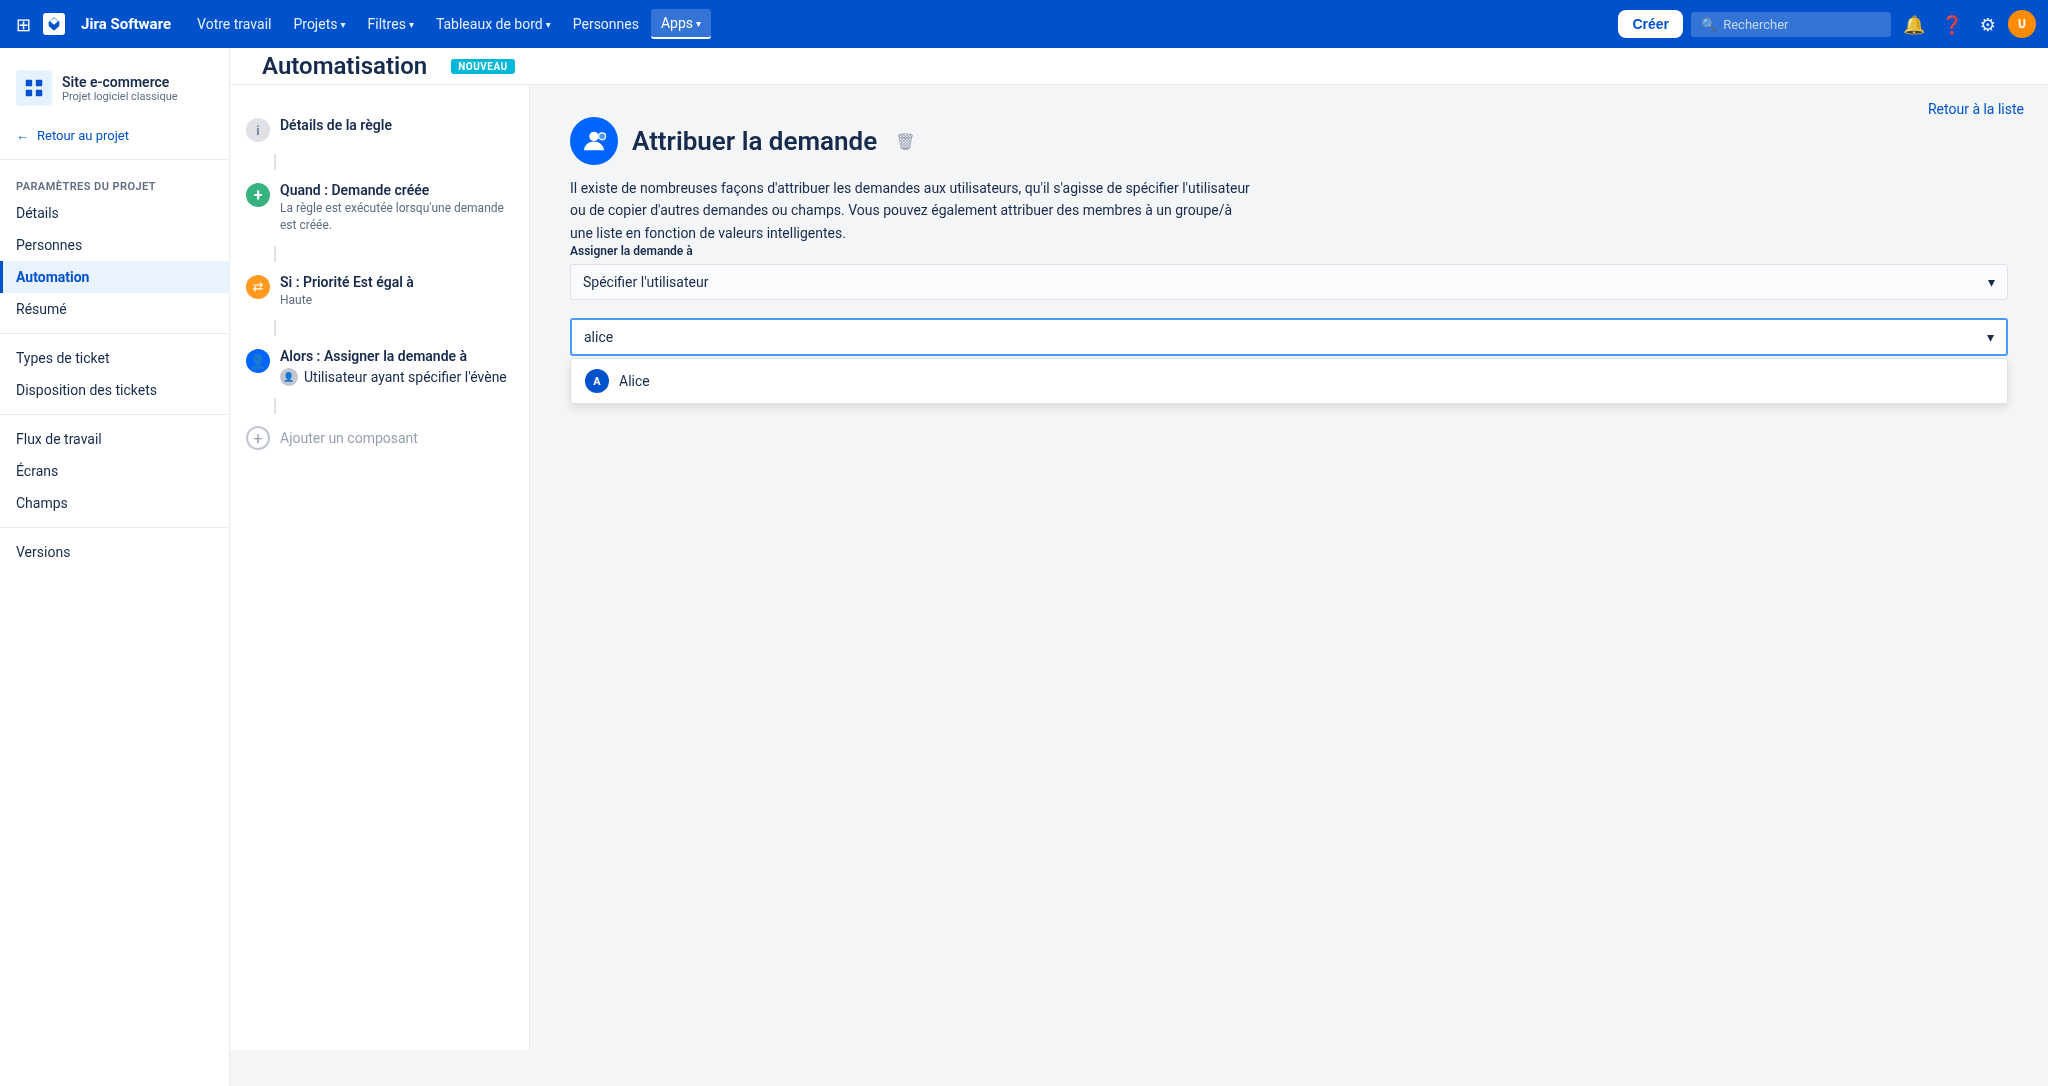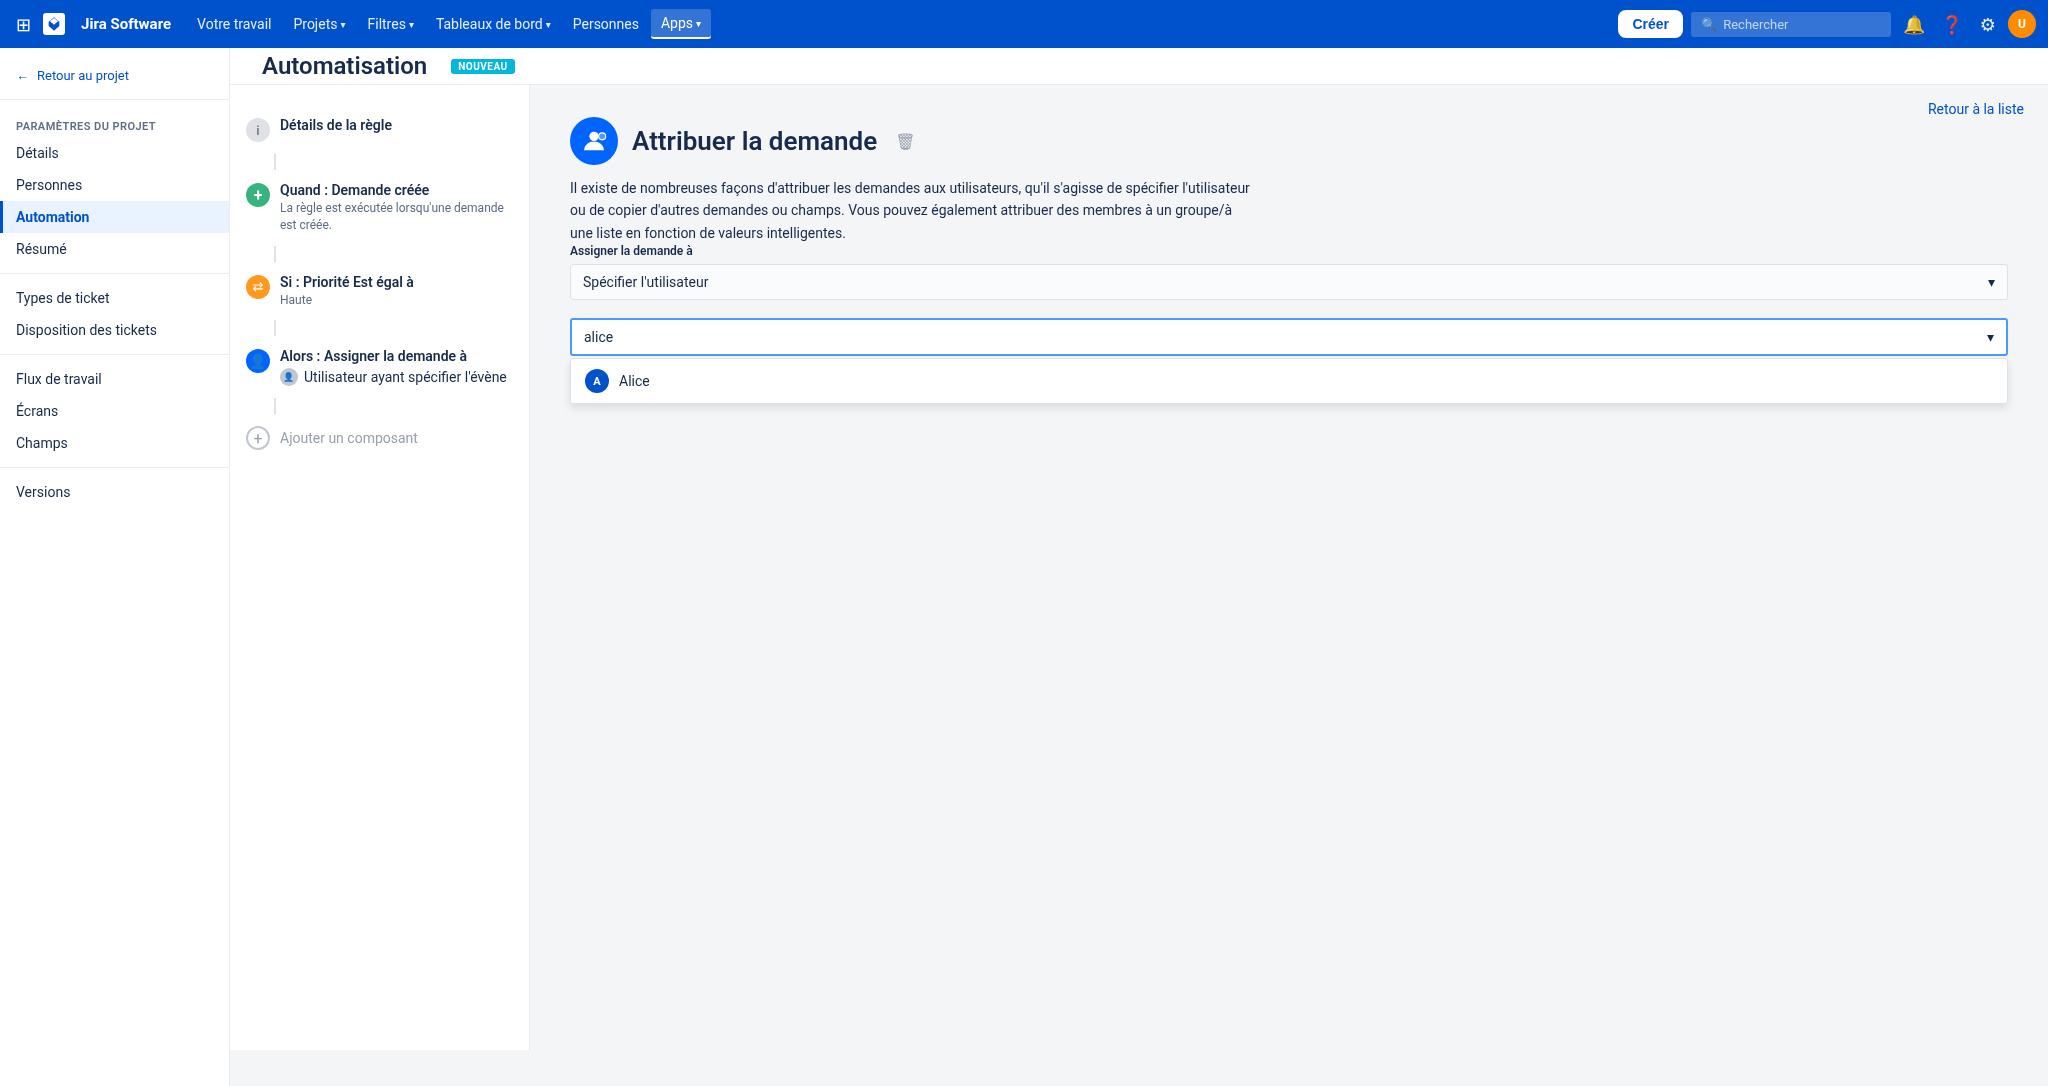--- a/index.html
+++ b/index.html
@@ -200,20 +200,34 @@
     <span class="topnav-icon-btn">🔔</span>
     <span class="topnav-icon-btn">❓</span>
     <span class="topnav-icon-btn">⚙</span>
     <div class="topnav-avatar">U</div>
   </div>
 </nav>
 
 <div class="layout">
 
   <aside class="sidebar">
+    <div class="sidebar-project">
+      <div class="sidebar-project-icon">
+        <svg viewBox="0 0 24 24" fill="#0052cc">
+            <rect x="3" y="3" width="7" height="7" rx="1"></rect>
+            <rect x="14" y="3" width="7" height="7" rx="1"></rect>
+            <rect x="3" y="14" width="7" height="7" rx="1"></rect>
+            <rect x="14" y="14" width="7" height="7" rx="1"></rect>
+          </svg>
+      </div>
+      <div class="sidebar-project-info">
+        <h3>Site e-commerce</h3>
+        <p>Projet logiciel classique</p>
+      </div>
+    </div>
 
     <div class="sidebar-back">
       <span>←</span>
       <span>Retour au projet</span>
     </div>
 
     <div class="sidebar-divider"></div>
     <div class="sidebar-section-label">Paramètres du projet</div>
 
     <div class="sidebar-item">

